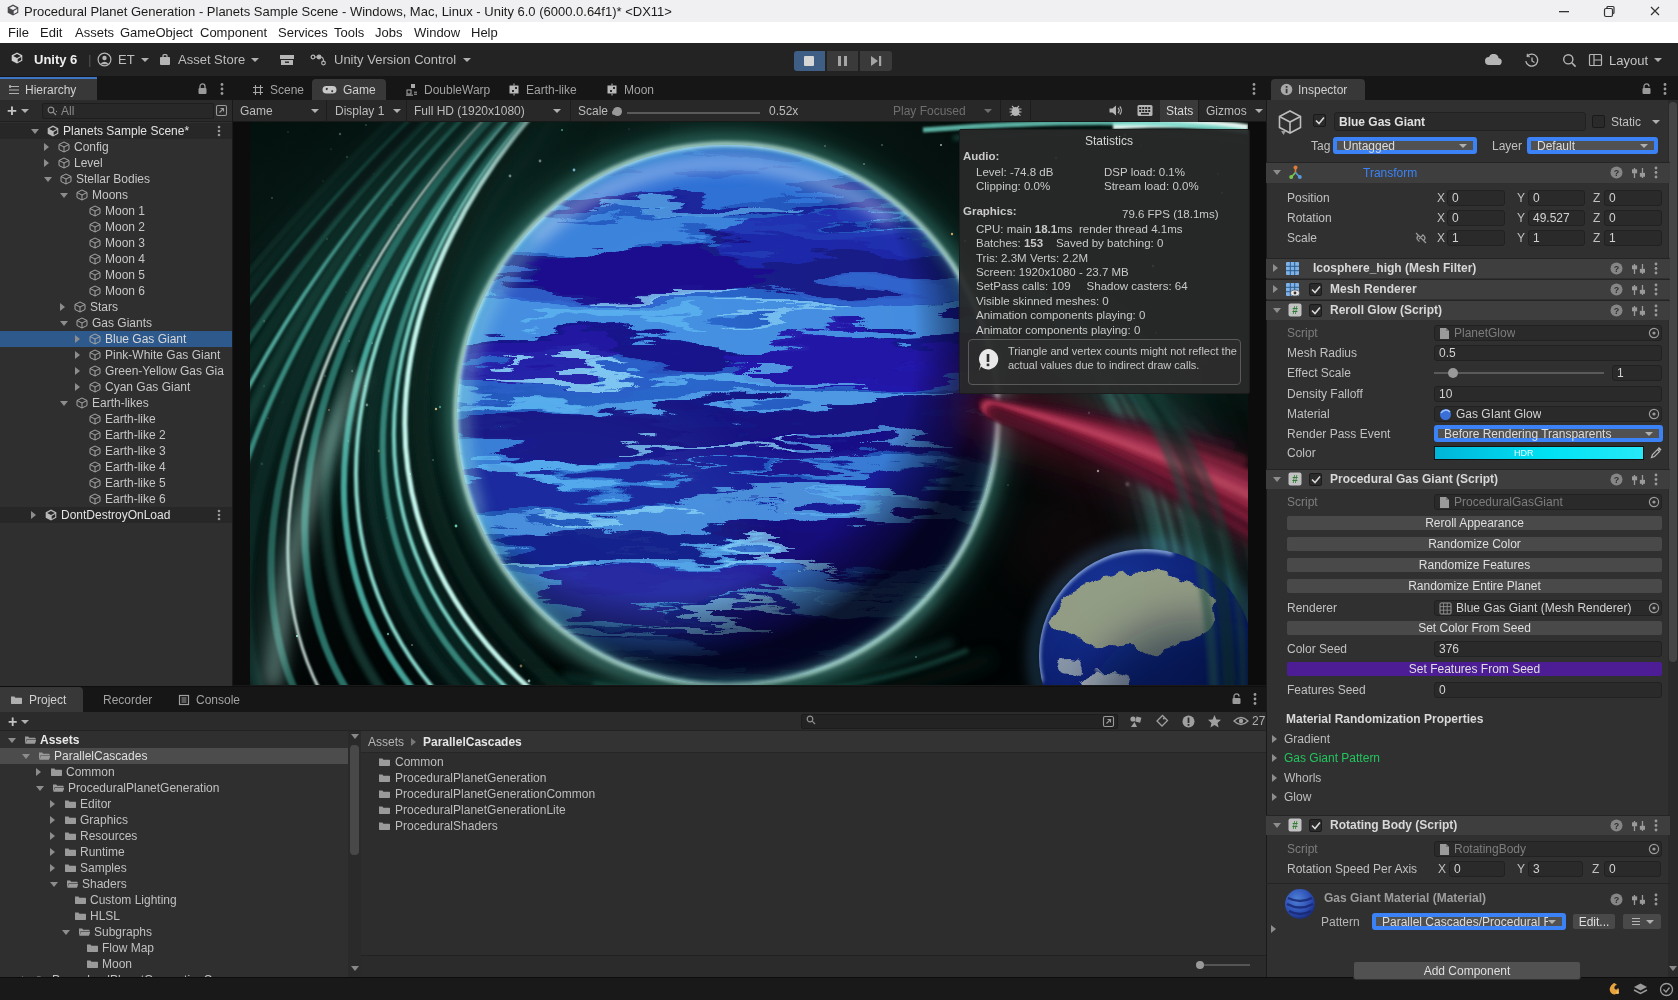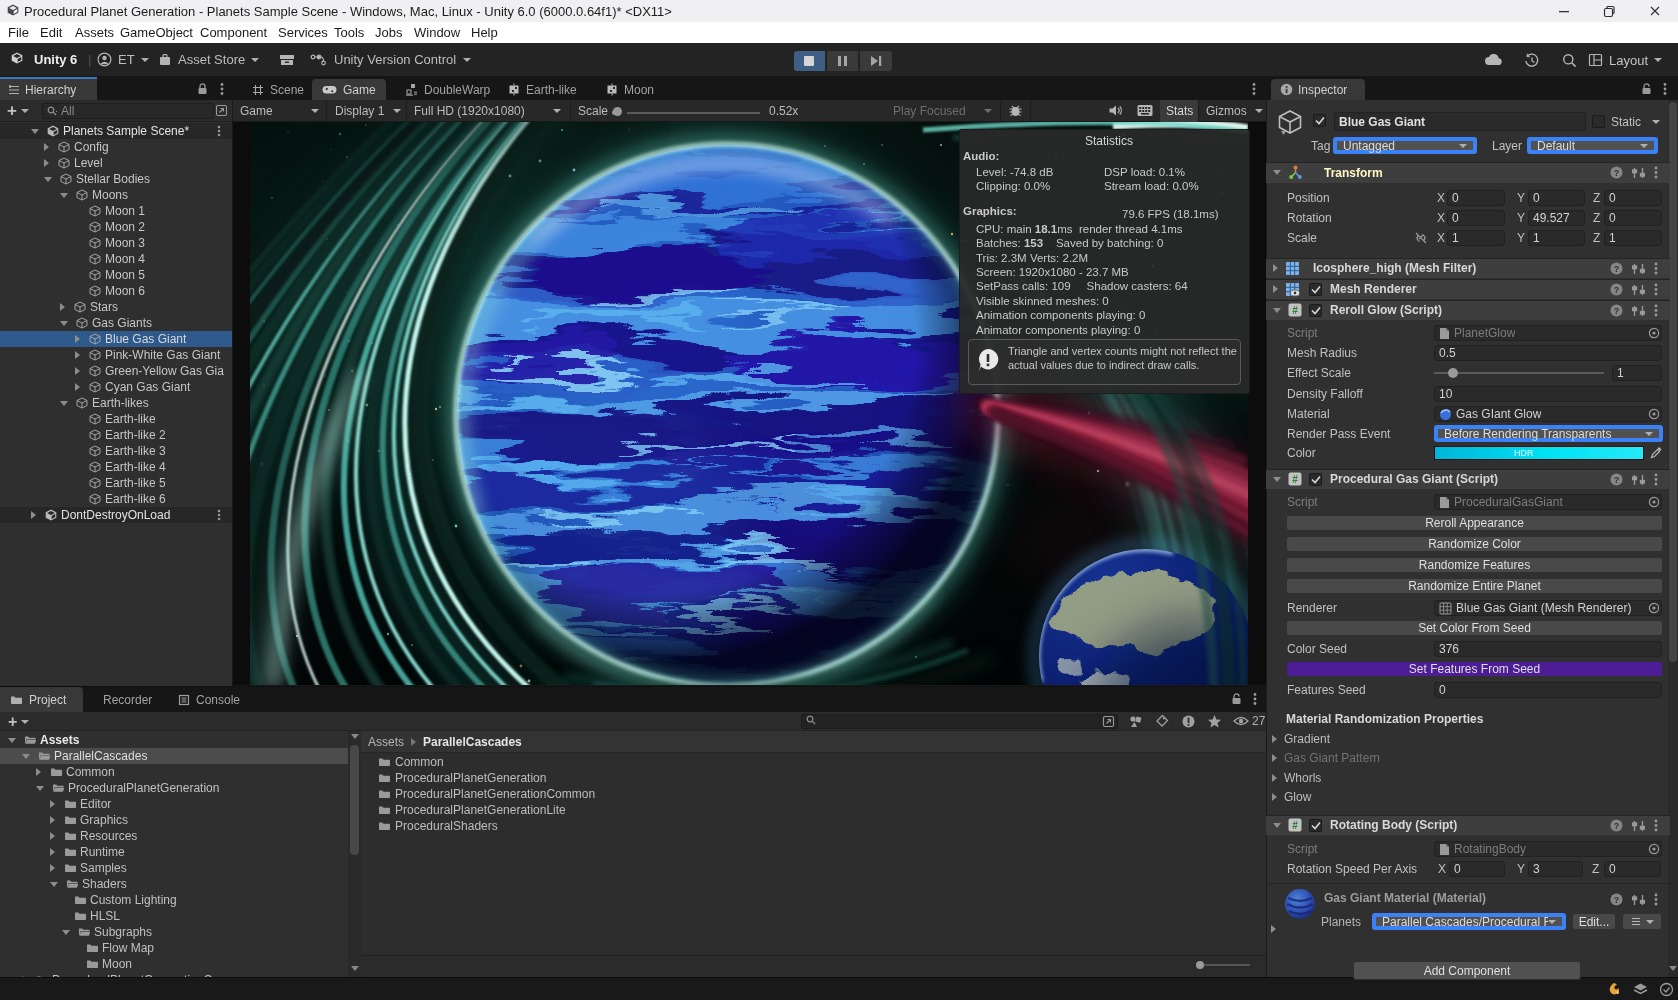--- a/index.html
+++ b/index.html
@@ -1208,21 +1208,21 @@
       <g stroke-width="1.6" fill="none">
         <path d="M7.5 7.5 L7.5 2" stroke="#e07b39"></path>
         <path d="M7.5 7.5 L3 12.5" stroke="#7ac74f"></path>
         <path d="M7.5 7.5 L12 12.5" stroke="#5a9ad8"></path>
       </g>
       <circle cx="7.5" cy="2.5" r="2" fill="#e07b39"></circle>
       <circle cx="3.2" cy="12" r="2" fill="#7ac74f"></circle>
       <circle cx="11.8" cy="12" r="2" fill="#5a9ad8"></circle>
     </svg>
   </div>
-<div class="row" style="left:1324px;top:162px;height:21px;font-weight:bold;color:#fef9c3;">Transform</div>
+<div class="row" style="left:1363px;top:162px;height:21px;font-weight:normal;color:#3b82f6;">Transform</div>
 <div class="hicons" style="right:20px;top:166px;">
     <svg width="13" height="13" viewBox="0 0 13 13" style="">
       <circle cx="6.5" cy="6.5" r="6" fill="#868686"></circle>
       <text x="6.5" y="9.6" font-size="9" font-weight="bold" text-anchor="middle" fill="#303030" font-family="Liberation Sans">?</text>
     </svg>
     <svg width="13" height="12" viewBox="0 0 13 12" style="">
       <g stroke="#9a9a9a" stroke-width="1.3" fill="none">
         <path d="M2.5 1 V11 M10.5 1 V11"></path>
         <rect x="0.5" y="3" width="4" height="2.6" fill="#9a9a9a"></rect>
         <rect x="8.5" y="6.5" width="4" height="2.6" fill="#9a9a9a"></rect>
@@ -1516,21 +1516,21 @@
 <div class="btn" style="left:1286px;top:661px;width:377px;height:16px;background:#4c1d95;">Set Features From Seed</div>
 <div class="row" style="left:1287px;top:681px;height:18px;color:#c0c0c0;">Features Seed</div>
 <div class="field" style="left:1434px;top:682px;width:228px;height:16px;color:#d2d2d2;gap:4px;">
     <span style="overflow:hidden;white-space:nowrap;">0</span>
   </div>
 <div class="row" style="left:1286px;top:710px;height:18px;font-weight:bold;color:#d8d8d8;">Material Randomization Properties</div>
 <div class="row" style="left:1272px;top:730px;height:18px;gap:7px;color:#bdbdbd;">
     <span class="tri-r"></span>
     <span>Gradient</span>
   </div>
-<div class="row" style="left:1272px;top:749px;height:18px;gap:7px;color:#737373;">
+<div class="row" style="left:1272px;top:749px;height:18px;gap:7px;color:#22c55e;">
     <span class="tri-r"></span>
     <span>Gas Giant Pattern</span>
   </div>
 <div class="row" style="left:1272px;top:769px;height:18px;gap:7px;color:#bdbdbd;">
     <span class="tri-r"></span>
     <span>Whorls</span>
   </div>
 <div class="row" style="left:1272px;top:788px;height:18px;gap:7px;color:#bdbdbd;">
     <span class="tri-r"></span>
     <span>Glow</span>
@@ -1628,21 +1628,21 @@
       </g>
     </svg>
     <svg width="4" height="13" viewBox="0 0 4 13" style="">
       <g fill="#9a9a9a">
         <circle cx="2" cy="2" r="1.4"></circle>
         <circle cx="2" cy="6.5" r="1.4"></circle>
         <circle cx="2" cy="11" r="1.4"></circle>
       </g>
     </svg>
   </div>
-<div class="row" style="left:1321px;top:913px;height:18px;color:#b5b5b5;">Planets</div>
+<div class="row" style="left:1321px;top:913px;height:18px;color:#b5b5b5;">Pattern</div>
 <div class="drop" style="left:1372px;top:913px;width:194px;height:17px;justify-content:space-between;">
     <span style="overflow:hidden;white-space:nowrap;">Parallel Cascades/Procedural F</span>
     <span class="caret"></span>
   </div>
 <div class="btn" style="left:1572px;top:913px;width:44px;height:17px;background:#494949;">Edit...</div>
 <div class="btn" style="left:1622px;top:913px;width:40px;height:17px;background:#494949;gap:5px;">
     <svg width="10" height="9" viewBox="0 0 10 9" style="">
       <path d="M1 1.5 h8 M1 4.5 h8 M1 7.5 h8" stroke="#b5b5b5" stroke-width="1.2"></path>
     </svg>
     <span class="caret"></span>

